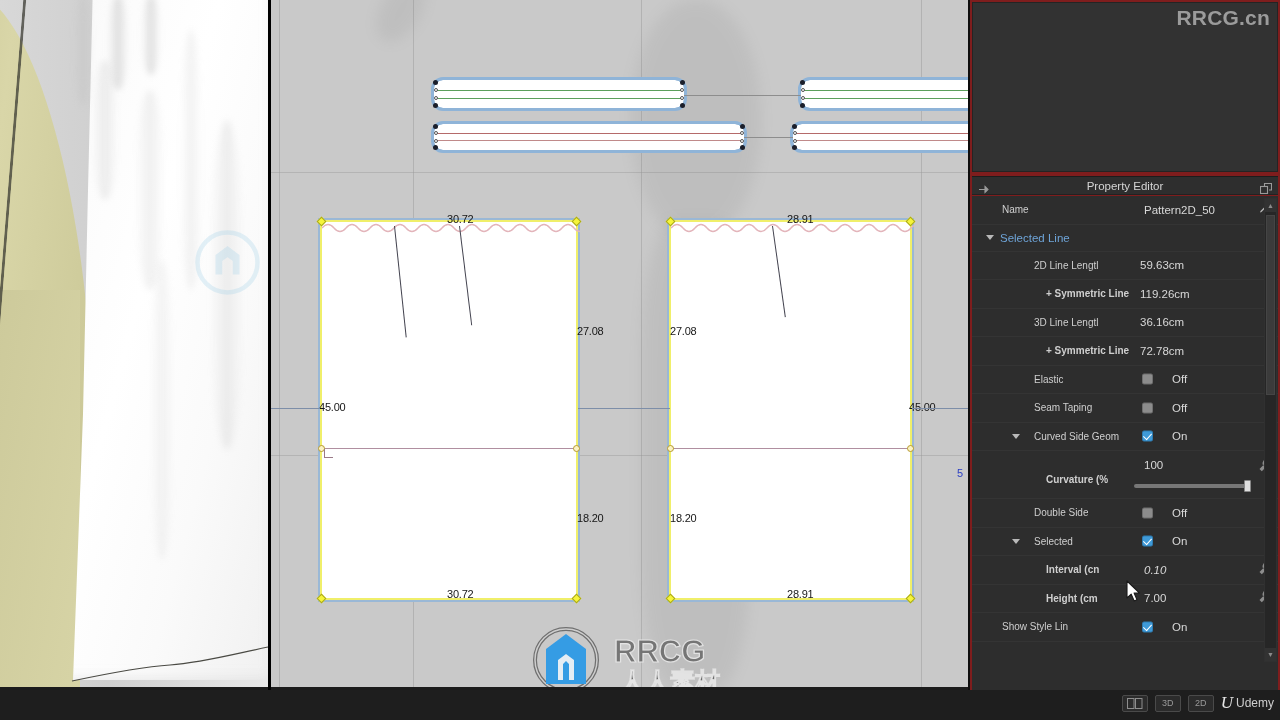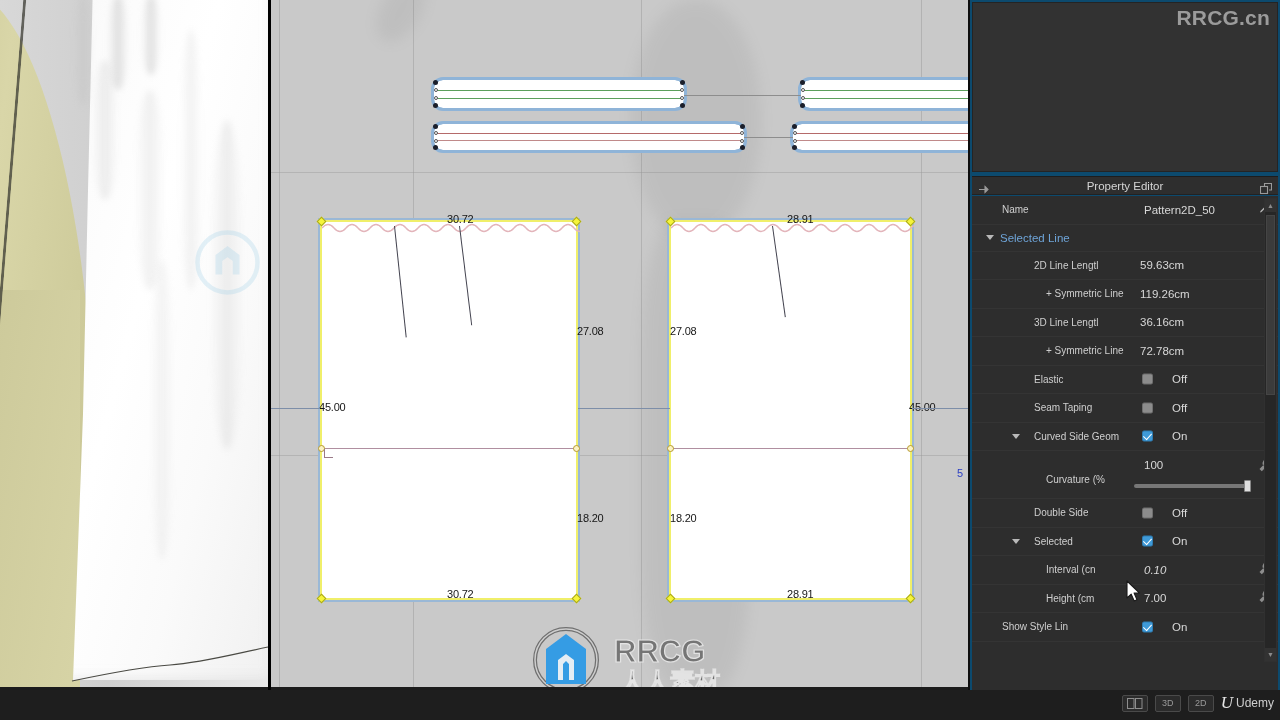--- a/index.html
+++ b/index.html
@@ -125,21 +125,21 @@
 
   
   .center-wm {
     position: absolute; left: 528px; top: 622px; width: 228px; height: 76px;
     opacity: .88; pointer-events: none;
   }
 
   
   #rightpanel {
     position: absolute; left: 968px; top: 0; width: 312px; height: 690px;
-    background: #0c4a6e;
+    background: #7f1d1d;
     border-left: 2px solid #0d0d0d;
   }
   .rp-empty {
     position: absolute; left: 2px; top: 2px; right: 2px; height: 170px;
     background: #323232; border: 1px solid #242424;
   }
   .rrcg-cn {
     position: absolute; right: 10px; top: 6px;
     font-size: 21px; font-weight: bold; color: #9b9b9b;
     letter-spacing: .2px;
@@ -164,21 +164,21 @@
     padding-right: 26px;
   }
   .prow.tall { height: 48px; align-items: flex-start; }
   .plabel {
     font-size: 10px; color: #cfcfcf;
     overflow: hidden; white-space: nowrap;
     position: absolute;
   }
   .plabel.ind0 { left: 30px; }
   .plabel.ind2 { left: 62px; }
-  .plabel.ind3 { left: 74px; }
+  .plabel.ind3 { left: 74px; font-weight: bold; }
   .pvalue {
     position: absolute; left: 168px;
     font-size: 11.5px; color: #d8d8d8; white-space: nowrap;
   }
   .group-row { height: 27px; display: flex; align-items: center; border-bottom: 1px solid #343434; }
   .group-label { font-size: 11.5px; color: #6ea4d8; }
   .tri {
     width: 0; height: 0; border-left: 4.5px solid transparent; border-right: 4.5px solid transparent;
     border-top: 5.5px solid #b9b9b9; margin-right: 6px;
   }

